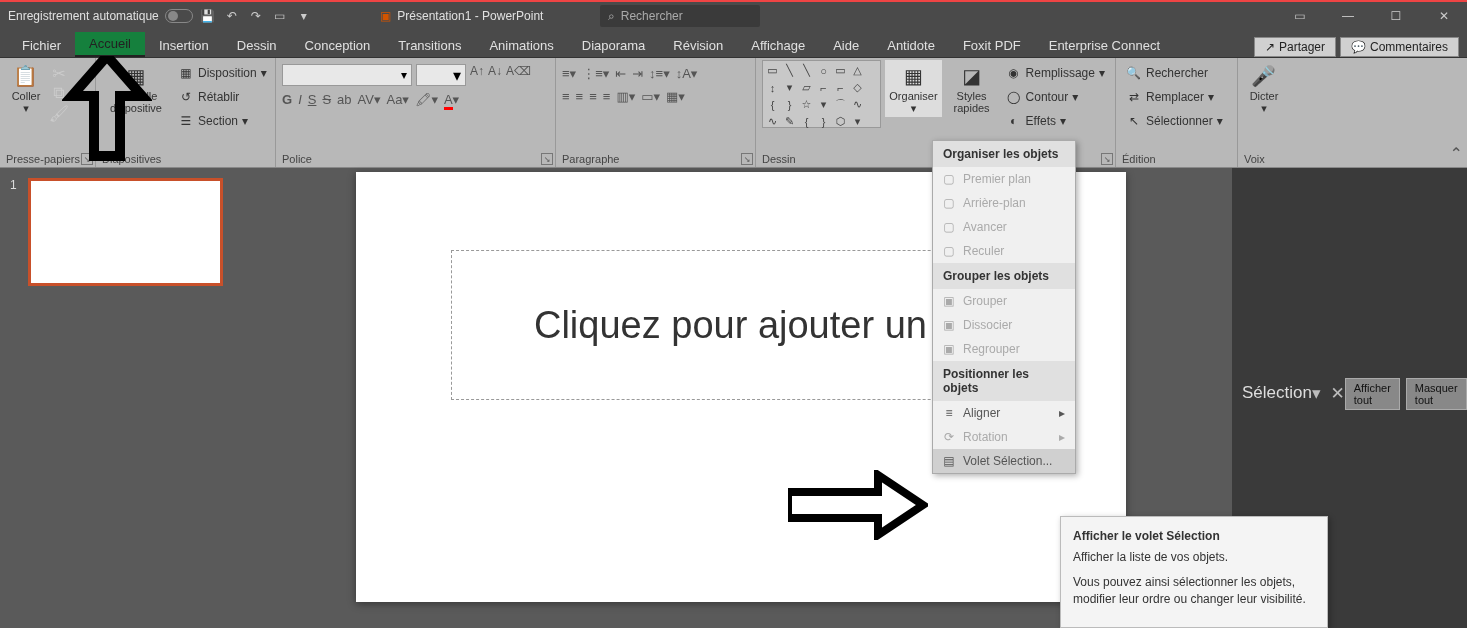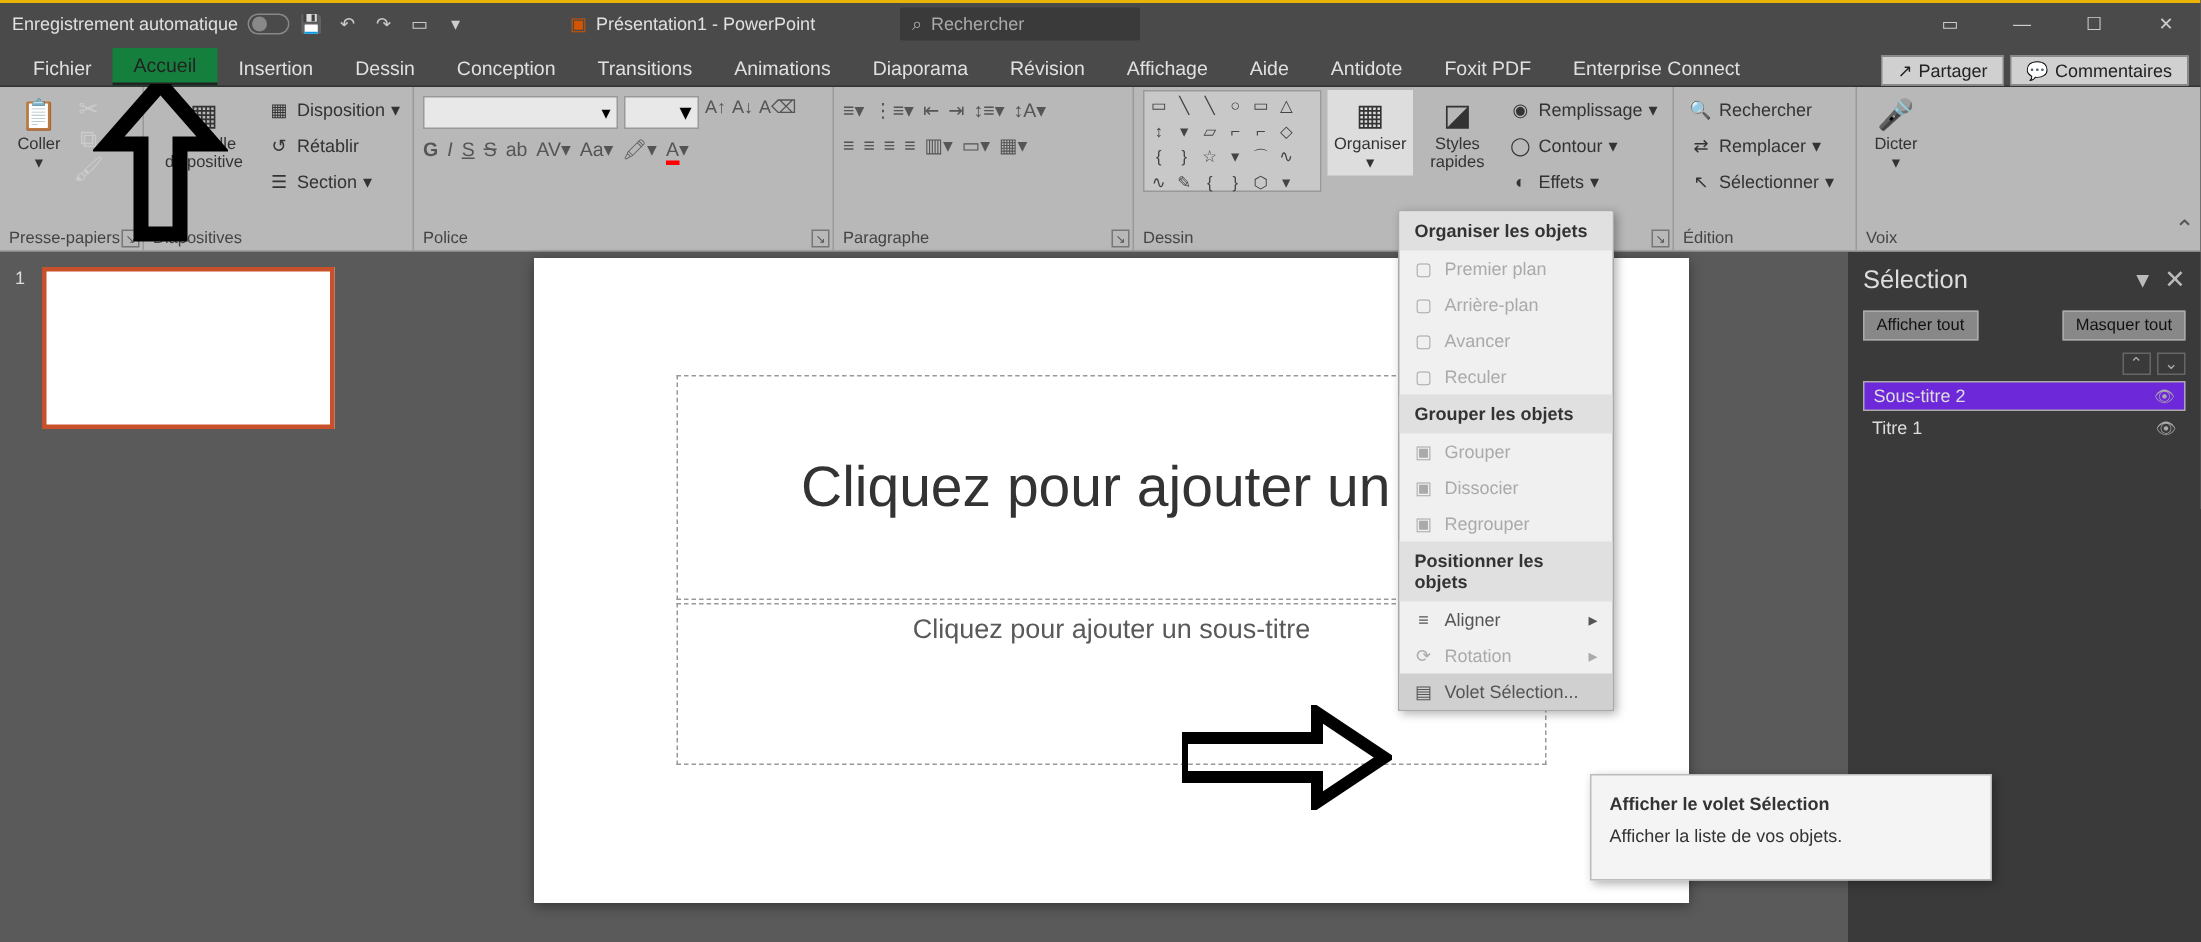--- a/index.html
+++ b/index.html
@@ -1,19 +1,19 @@
 <!DOCTYPE html>
 <html><head>
 <meta charset="utf-8">
 <style>
 * { margin: 0; padding: 0; box-sizing: border-box; font-family: "Segoe UI", Arial, sans-serif; }
 body { width: 1467px; height: 628px; background: #5a5a5a; overflow: hidden; position: relative; }
 
 
-.titlebar { height: 30px; background: #4a4a4a; display: flex; align-items: center; color: #e0e0e0; font-size: 12px; border-top: 2px solid #eab308; }
+.titlebar { height: 30px; background: #4a4a4a; display: flex; align-items: center; color: #e0e0e0; font-size: 12px; border-top: 2px solid #ef4444; }
 .titlebar-left { display: flex; align-items: center; gap: 6px; padding-left: 8px; }
 .autosave-label { color: #e0e0e0; }
 .toggle { width: 28px; height: 14px; border: 1px solid #888; border-radius: 7px; position: relative; }
 .toggle::after { content: ""; position: absolute; left: 2px; top: 1px; width: 10px; height: 10px; border-radius: 50%; background: #888; }
 .qat-btn { width: 18px; height: 18px; color: #ccc; display: flex; align-items: center; justify-content: center; cursor: pointer; }
 .title-center { position: absolute; left: 380px; display: flex; align-items: center; gap: 6px; }
 .search-box { position: absolute; left: 600px; display: flex; align-items: center; gap: 6px; background: #3a3a3a; padding: 2px 8px; border-radius: 2px; width: 160px; height: 22px; color: #aaa; }
 .win-controls { position: absolute; right: 0; display: flex; gap: 2px; }
 .win-btn { width: 46px; height: 30px; display: flex; align-items: center; justify-content: center; color: #ccc; cursor: pointer; }
 
@@ -63,21 +63,21 @@
 .dd-item.disabled { color: #aaa; }
 .dd-item.highlight { background: #d0d0d0; }
 .dd-item .ddico { position: absolute; left: 8px; width: 16px; text-align: center; }
 
 
 .tooltip { position: absolute; left: 1060px; top: 516px; width: 268px; background: #f4f4f4; border: 1px solid #bbb; padding: 12px; font-size: 12px; color: #333; box-shadow: 2px 2px 6px rgba(0,0,0,.3); z-index: 11; }
 .tooltip-title { font-weight: bold; margin-bottom: 6px; }
 .tooltip p { margin-bottom: 8px; line-height: 1.4; }
 
 
-.sel-pane { width: 235px; background: #3a3a3a; color: #ddd; padding: 8px 10px; font-size: 13px; display: flex; flex-direction: column; }
+.sel-pane { width: 235px; background: #3a3a3a; color: #ddd; padding: 8px 10px; font-size: 13px; display: flex; flex-direction: row; }
 .sel-header { display: flex; justify-content: space-between; align-items: center; margin-bottom: 10px; font-size: 17px; }
 .sel-header-icons { display: flex; gap: 10px; color: #bbb; }
 .sel-btns { display: flex; gap: 6px; margin-bottom: 8px; align-items: center; justify-content: space-between; }
 .sel-btn { background: #888; border: 1px solid #aaa; padding: 3px 8px; font-size: 11px; cursor: pointer; color: #111; }
 .sel-arrows { display: flex; justify-content: flex-end; gap: 4px; margin-bottom: 4px; color: #aaa; font-size: 11px; }
 .sel-list-item { display: flex; justify-content: space-between; align-items: center; padding: 2px 6px; margin-bottom: 2px; font-size: 12px; cursor: pointer; }
 .sel-list-item.selected { border: 1px solid #aaa; background: #6d28d9; }
 .eye { color: #aaa; font-size: 11px; }
 
 
@@ -301,21 +301,20 @@
 </div>
 
 <div class="workarea">
   <div class="thumbs">
     <span class="thumb-num">1</span>
     <div class="thumb"></div>
   </div>
   <div class="canvas">
     <div class="slide">
       <div class="title-ph">Cliquez pour ajouter un t</div>
-      <div class="subtitle-ph">Cliquez pour ajouter un sous-titre</div>
     </div>
   </div>
   <div class="sel-pane">
     <div class="sel-header">
       <span>Sélection</span>
       <div class="sel-header-icons">
         <span>▾</span>
         <span>✕</span>
       </div>
     </div>
@@ -382,20 +381,21 @@
     </div>
   <div class="dd-item highlight">
       <span class="ddico">▤</span>
       <span>Volet Sélection...</span>
     </div>
 </div>
 
 <div class="tooltip">
   <div class="tooltip-title">Afficher le volet Sélection</div>
   <p>Afficher la liste de vos objets.</p>
+  <p>Vous pouvez ainsi sélectionner les objets, modifier leur ordre ou changer leur visibilité.</p>
 </div>
 
 <div class="arrow-up">
   <svg width="90" height="110">
       <polygon points="45,0 80,40 58,40 58,100 32,100 32,40 10,40" fill="none" stroke="black" stroke-width="10"></polygon>
     </svg>
 </div>
 <div class="arrow-right">
   <svg width="140" height="70">
       <polygon points="0,22 90,22 90,5 135,35 90,65 90,48 0,48" fill="none" stroke="black" stroke-width="8"></polygon>

